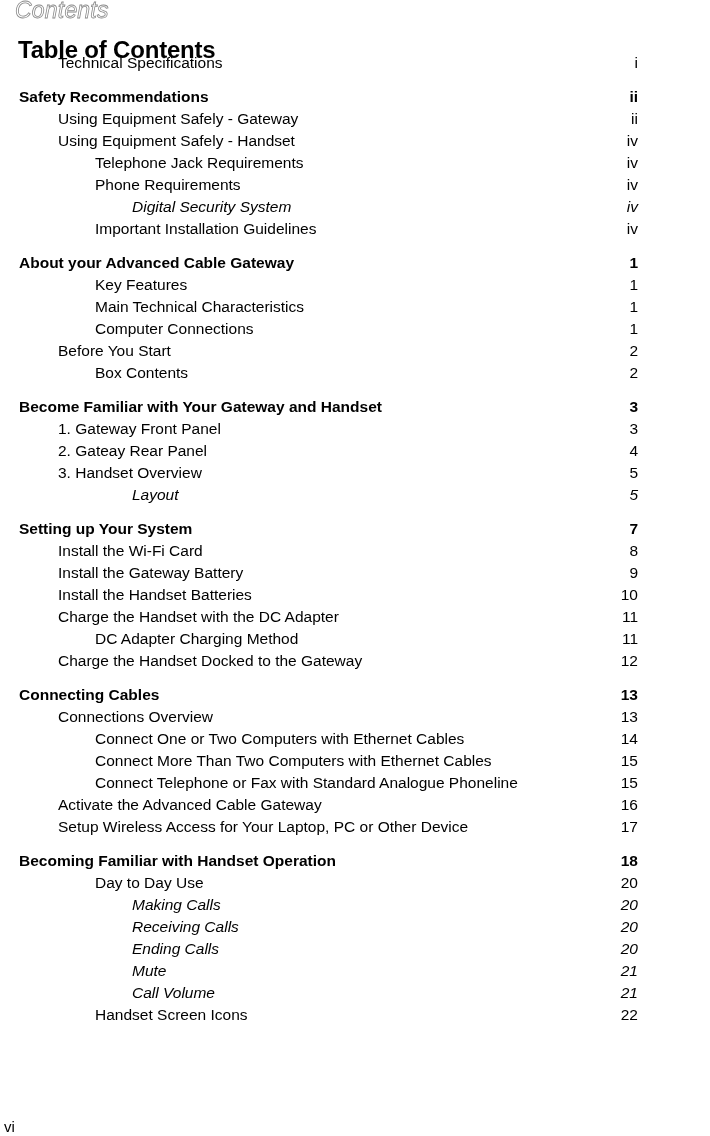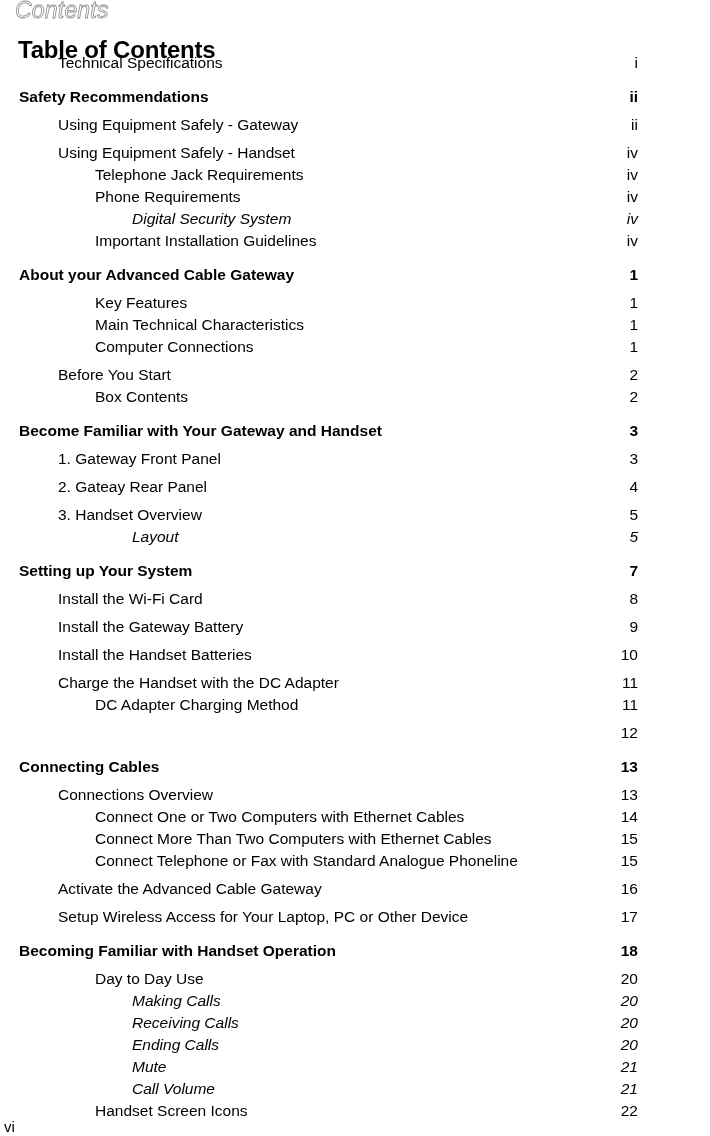--- a/index.html
+++ b/index.html
@@ -81,21 +81,21 @@
   .lvl2 .title { left: 95px; }
   .lvl3 .title { left: 132px; }
 
   
   .heading { font-weight: bold; }
   .heading .title, .heading .pageno { font-weight: bold; text-align: center; }
   .ital .title, .ital .pageno { font-style: italic; }
 
   
   .gap-before { margin-top: 12px; }
-  .gap-small { margin-top: 6px; }
+  .gap-small { margin-top: 0; }
 
   
   .folio {
     position: absolute;
     left: 4px;
     top: 1118px;
     font-size: 15px;
   }
 </style>
 </head>
@@ -202,20 +202,21 @@
       </div>
       <div class="toc-row lvl1 gap-small">
         <span class="title">Charge the Handset with the DC Adapter</span>
         <span class="pageno">11</span>
       </div>
       <div class="toc-row lvl2">
         <span class="title">DC Adapter Charging Method</span>
         <span class="pageno">11</span>
       </div>
       <div class="toc-row lvl1 gap-small">
+        <span class="title">Charge the Handset Docked to the Gateway</span>
         <span class="pageno">12</span>
       </div>
       <div class="toc-row lvl0 heading gap-before">
         <span class="title">Connecting Cables</span>
         <span class="pageno">13</span>
       </div>
       <div class="toc-row lvl1 gap-small">
         <span class="title">Connections Overview</span>
         <span class="pageno">13</span>
       </div>

